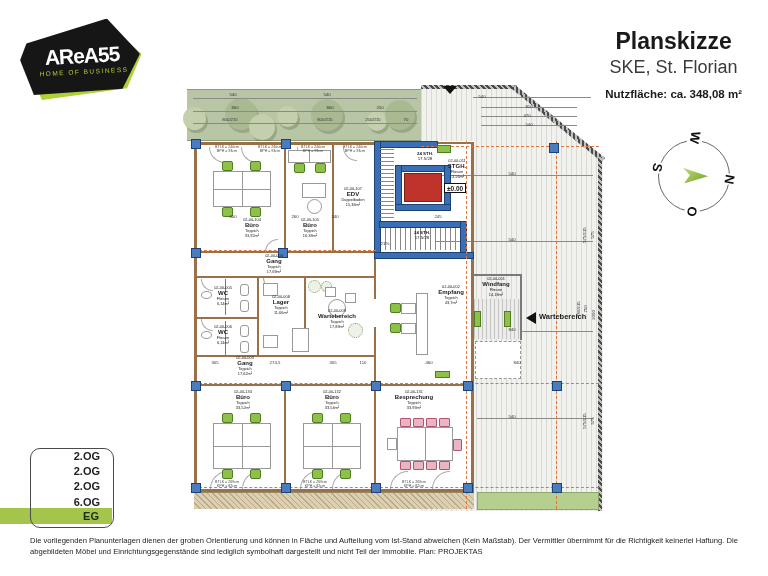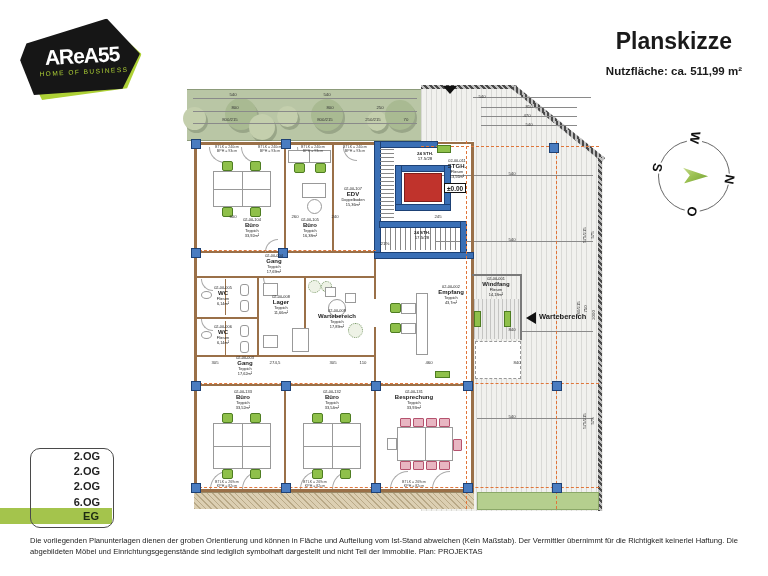--- a/index.html
+++ b/index.html
@@ -83,21 +83,22 @@
 
 <div class="abs logo">
   <div class="abs logo-green"></div>
   <div class="abs logo-black"></div>
   <div class="abs logo-brand">AReA55</div>
   <div class="abs logo-tag">HOME OF BUSINESS</div>
 </div>
 
 <div class="abs titleblock">
   <div class="t-main">Planskizze</div>
-  <div class="t-area">Nutzfläche: ca. 511,99 m²</div>
+  <div class="t-loc">SKE, St. Florian</div>
+  <div class="t-area">Nutzfläche: ca. 348,08 m²</div>
 </div>
 
 <div class="abs compass">
   <div class="abs comp-circle"></div>
   <div class="abs comp-letter" style="left:36px;top:-4px;transform:rotate(100deg)">W</div>
   <div class="abs comp-letter" style="left:72px;top:38px;transform:rotate(100deg)">N</div>
   <div class="abs comp-letter" style="left:34px;top:70px;transform:rotate(100deg)">O</div>
   <div class="abs comp-letter" style="left:0px;top:26px;transform:rotate(100deg)">S</div>
   <div class="abs comp-arrow"></div>
 </div>

